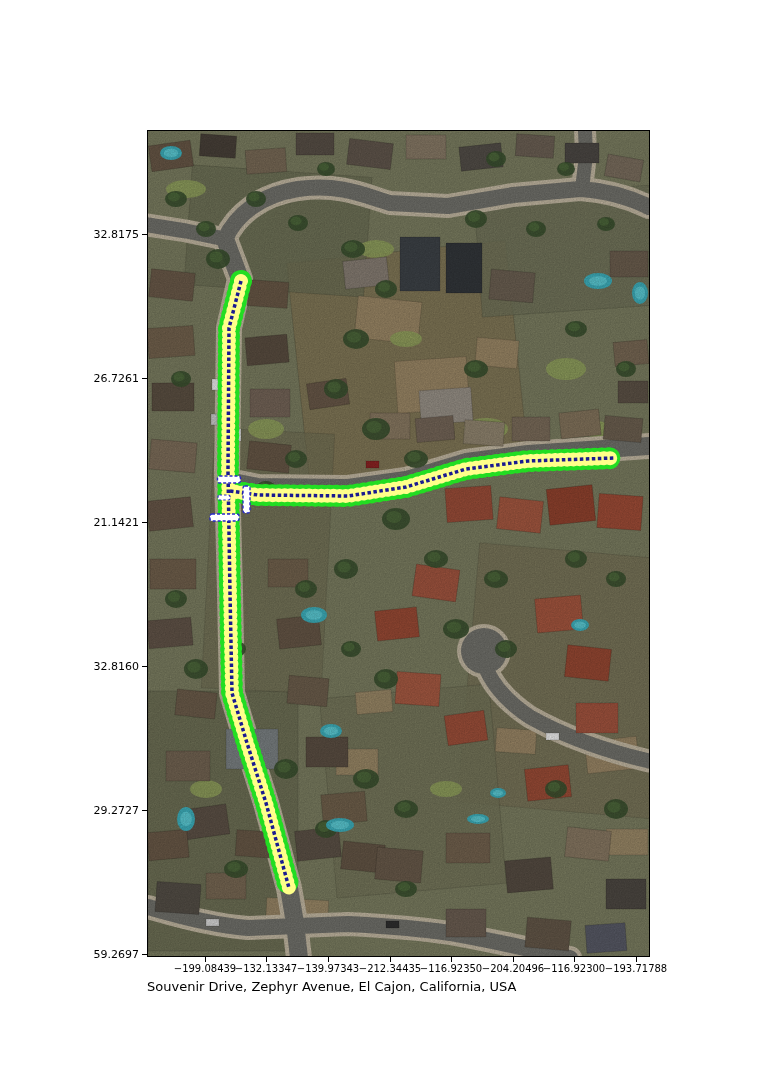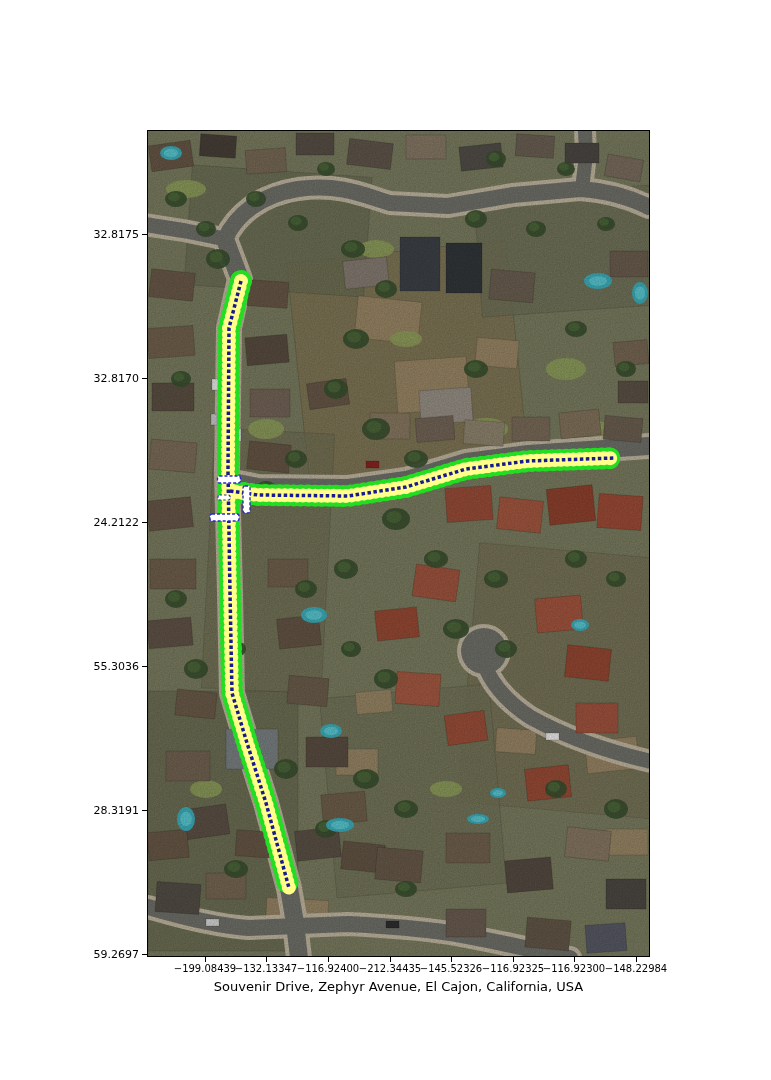--- a/index.html
+++ b/index.html
@@ -23,34 +23,34 @@
   .xtick-label{
     position:absolute;top:962px;width:80px;margin-left:-40px;text-align:center;
     font-size:10px;line-height:13px;white-space:nowrap;
   }
   .xtick-mark{position:absolute;top:957px;width:1px;height:5px;background:#000;}
   .xt0{left:205px}.xt1{left:266px}.xt2{left:328px}.xt3{left:390px}
   .xt4{left:451px}.xt5{left:513px}.xt6{left:574px}.xt7{left:636px}
   .xm0{left:205px}.xm1{left:266px}.xm2{left:328px}.xm3{left:390px}
   .xm4{left:451px}.xm5{left:513px}.xm6{left:574px}.xm7{left:636px}
   .plot-title{
-    position:absolute;left:147px;top:979px;width:503px;text-align:center;
+    position:absolute;left:147px;top:979px;width:503px;text-align:left;
     font-size:13px;line-height:16px;white-space:nowrap;
   }
 </style>
 </head>
 <body>
 
 <div class="figure">
 
   <div class="ytick-label yt0">32.8175</div>
-  <div class="ytick-label yt1">32.8170</div>
-  <div class="ytick-label yt2">24.2122</div>
-  <div class="ytick-label yt3">55.3036</div>
-  <div class="ytick-label yt4">28.3191</div>
+  <div class="ytick-label yt1">26.7261</div>
+  <div class="ytick-label yt2">21.1421</div>
+  <div class="ytick-label yt3">32.8160</div>
+  <div class="ytick-label yt4">29.2727</div>
   <div class="ytick-label yt5">59.2697</div>
   <div class="ytick-mark ym0"></div>
   <div class="ytick-mark ym1"></div>
   <div class="ytick-mark ym2"></div>
   <div class="ytick-mark ym3"></div>
   <div class="ytick-mark ym4"></div>
   <div class="ytick-mark ym5"></div>
 
   <div class="map">
     <svg viewBox="0 0 501 825">
@@ -318,21 +318,21 @@
   <div class="xtick-mark xm0"></div>
   <div class="xtick-mark xm1"></div>
   <div class="xtick-mark xm2"></div>
   <div class="xtick-mark xm3"></div>
   <div class="xtick-mark xm4"></div>
   <div class="xtick-mark xm5"></div>
   <div class="xtick-mark xm6"></div>
   <div class="xtick-mark xm7"></div>
   <div class="xtick-label xt0">−199.08439</div>
   <div class="xtick-label xt1">−132.13347</div>
-  <div class="xtick-label xt2">−116.92400</div>
+  <div class="xtick-label xt2">−139.97343</div>
   <div class="xtick-label xt3">−212.34435</div>
-  <div class="xtick-label xt4">−145.52326</div>
-  <div class="xtick-label xt5">−116.92325</div>
+  <div class="xtick-label xt4">−116.92350</div>
+  <div class="xtick-label xt5">−204.20496</div>
   <div class="xtick-label xt6">−116.92300</div>
-  <div class="xtick-label xt7">−148.22984</div>
+  <div class="xtick-label xt7">−193.71788</div>
 
   <div class="plot-title">Souvenir Drive, Zephyr Avenue, El Cajon, California, USA</div>
 </div>
 
 </body></html>

